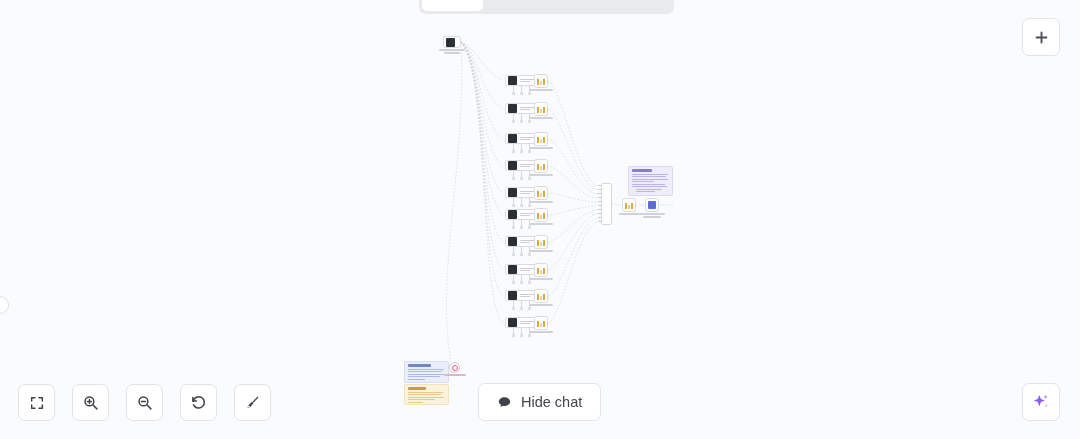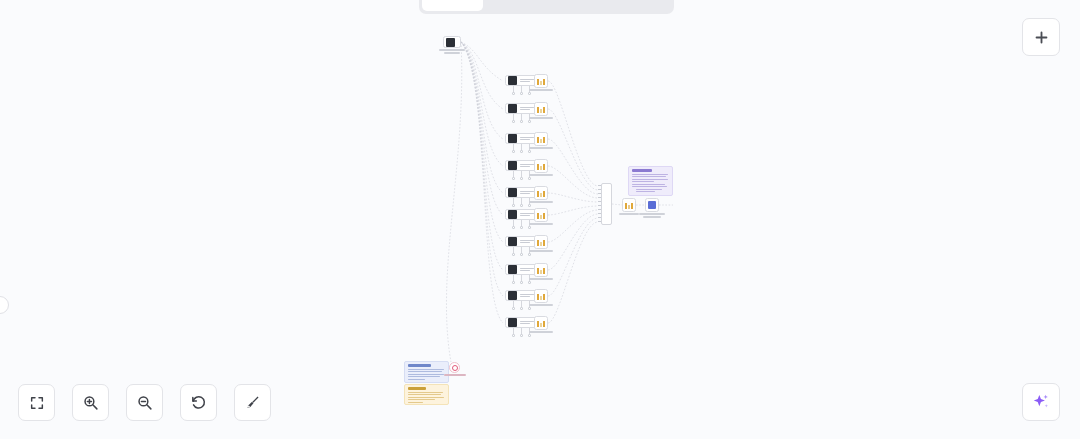--- a/index.html
+++ b/index.html
@@ -571,14 +571,20 @@
     <div class="sqbtn">
       <svg width="17" height="17" viewBox="0 0 24 24">
         <path d="M19.2 3.6l1.3 1.3-7.3 7.3-1.3-1.3z" fill="#3f4249"></path>
         <path d="M11.4 11.1l1.9 1.9-4.4 5.4-4.1 1.5 1.5-4.1z" fill="#3f4249"></path>
         <path d="M5.1 19.4l1.3-3.6 2.2 2.2z" fill="#fff"></path>
       </svg>
     </div>
 
   </div>
 
+  <div id="hide-chat-btn">
+    <svg width="15" height="15" viewBox="0 0 24 24">
+      <path d="M12 3.4c-5 0-9 3.1-9 6.9 0 2.2 1.3 4.1 3.4 5.4l-.8 3.6 3.9-2.1c.8.2 1.6.3 2.5.3 5 0 9-3.1 9-6.9S17 3.4 12 3.4z" fill="#3f4249"></path>
+    </svg>
+    <span>Hide chat</span>
+  </div>
 
 </div>
 
 </body></html>

